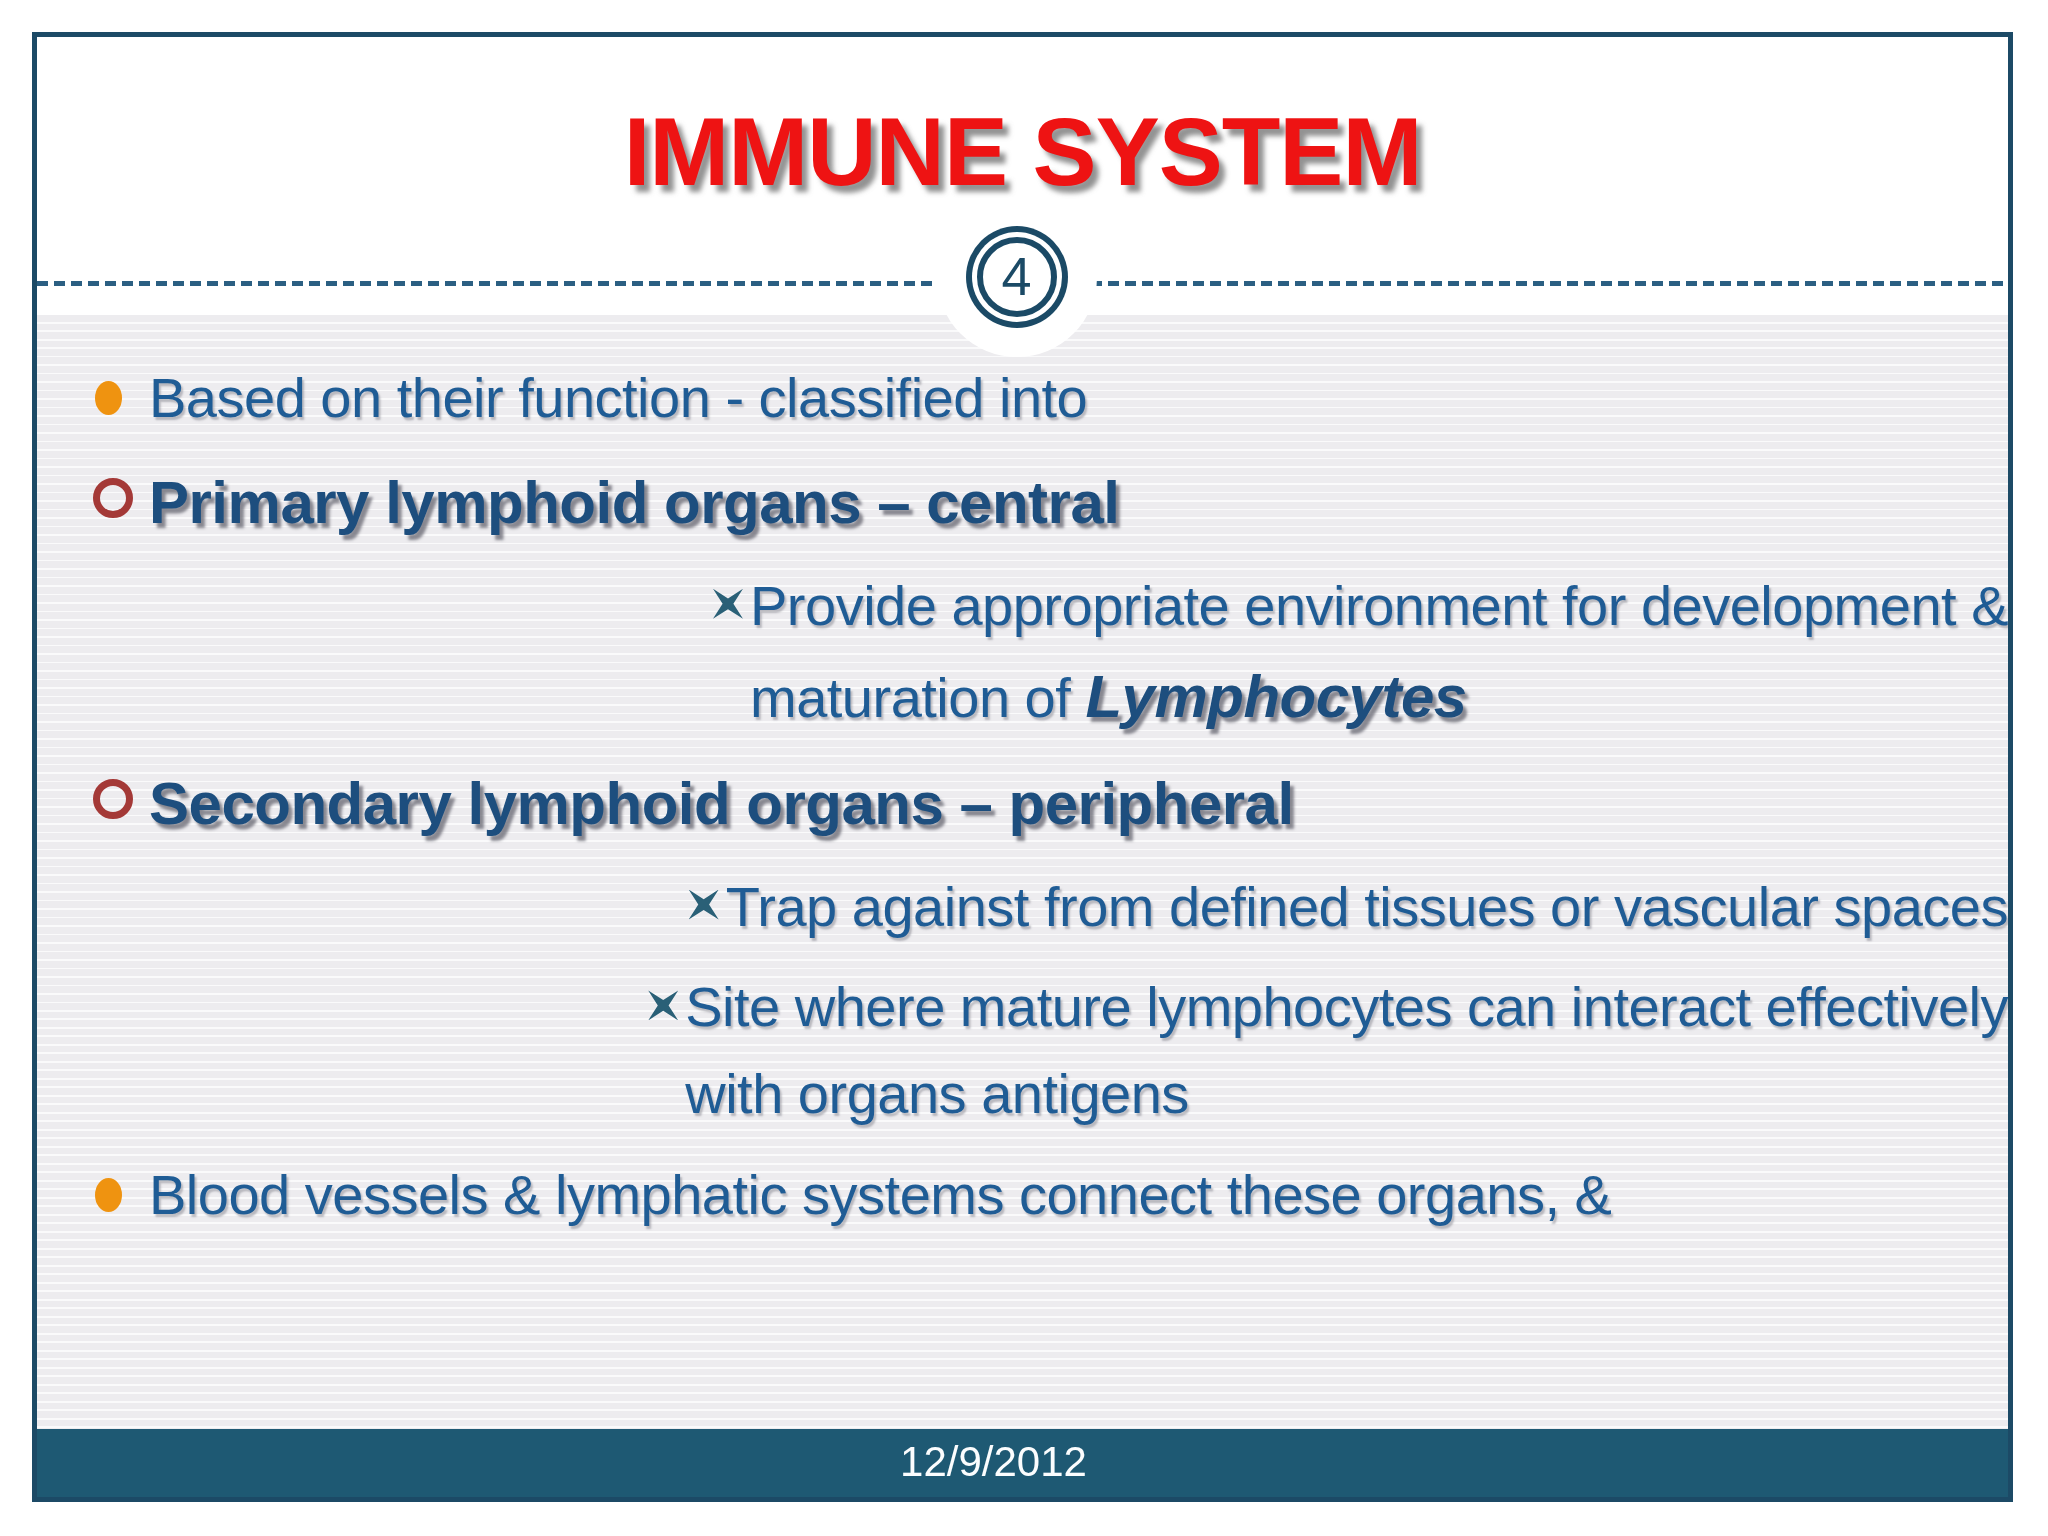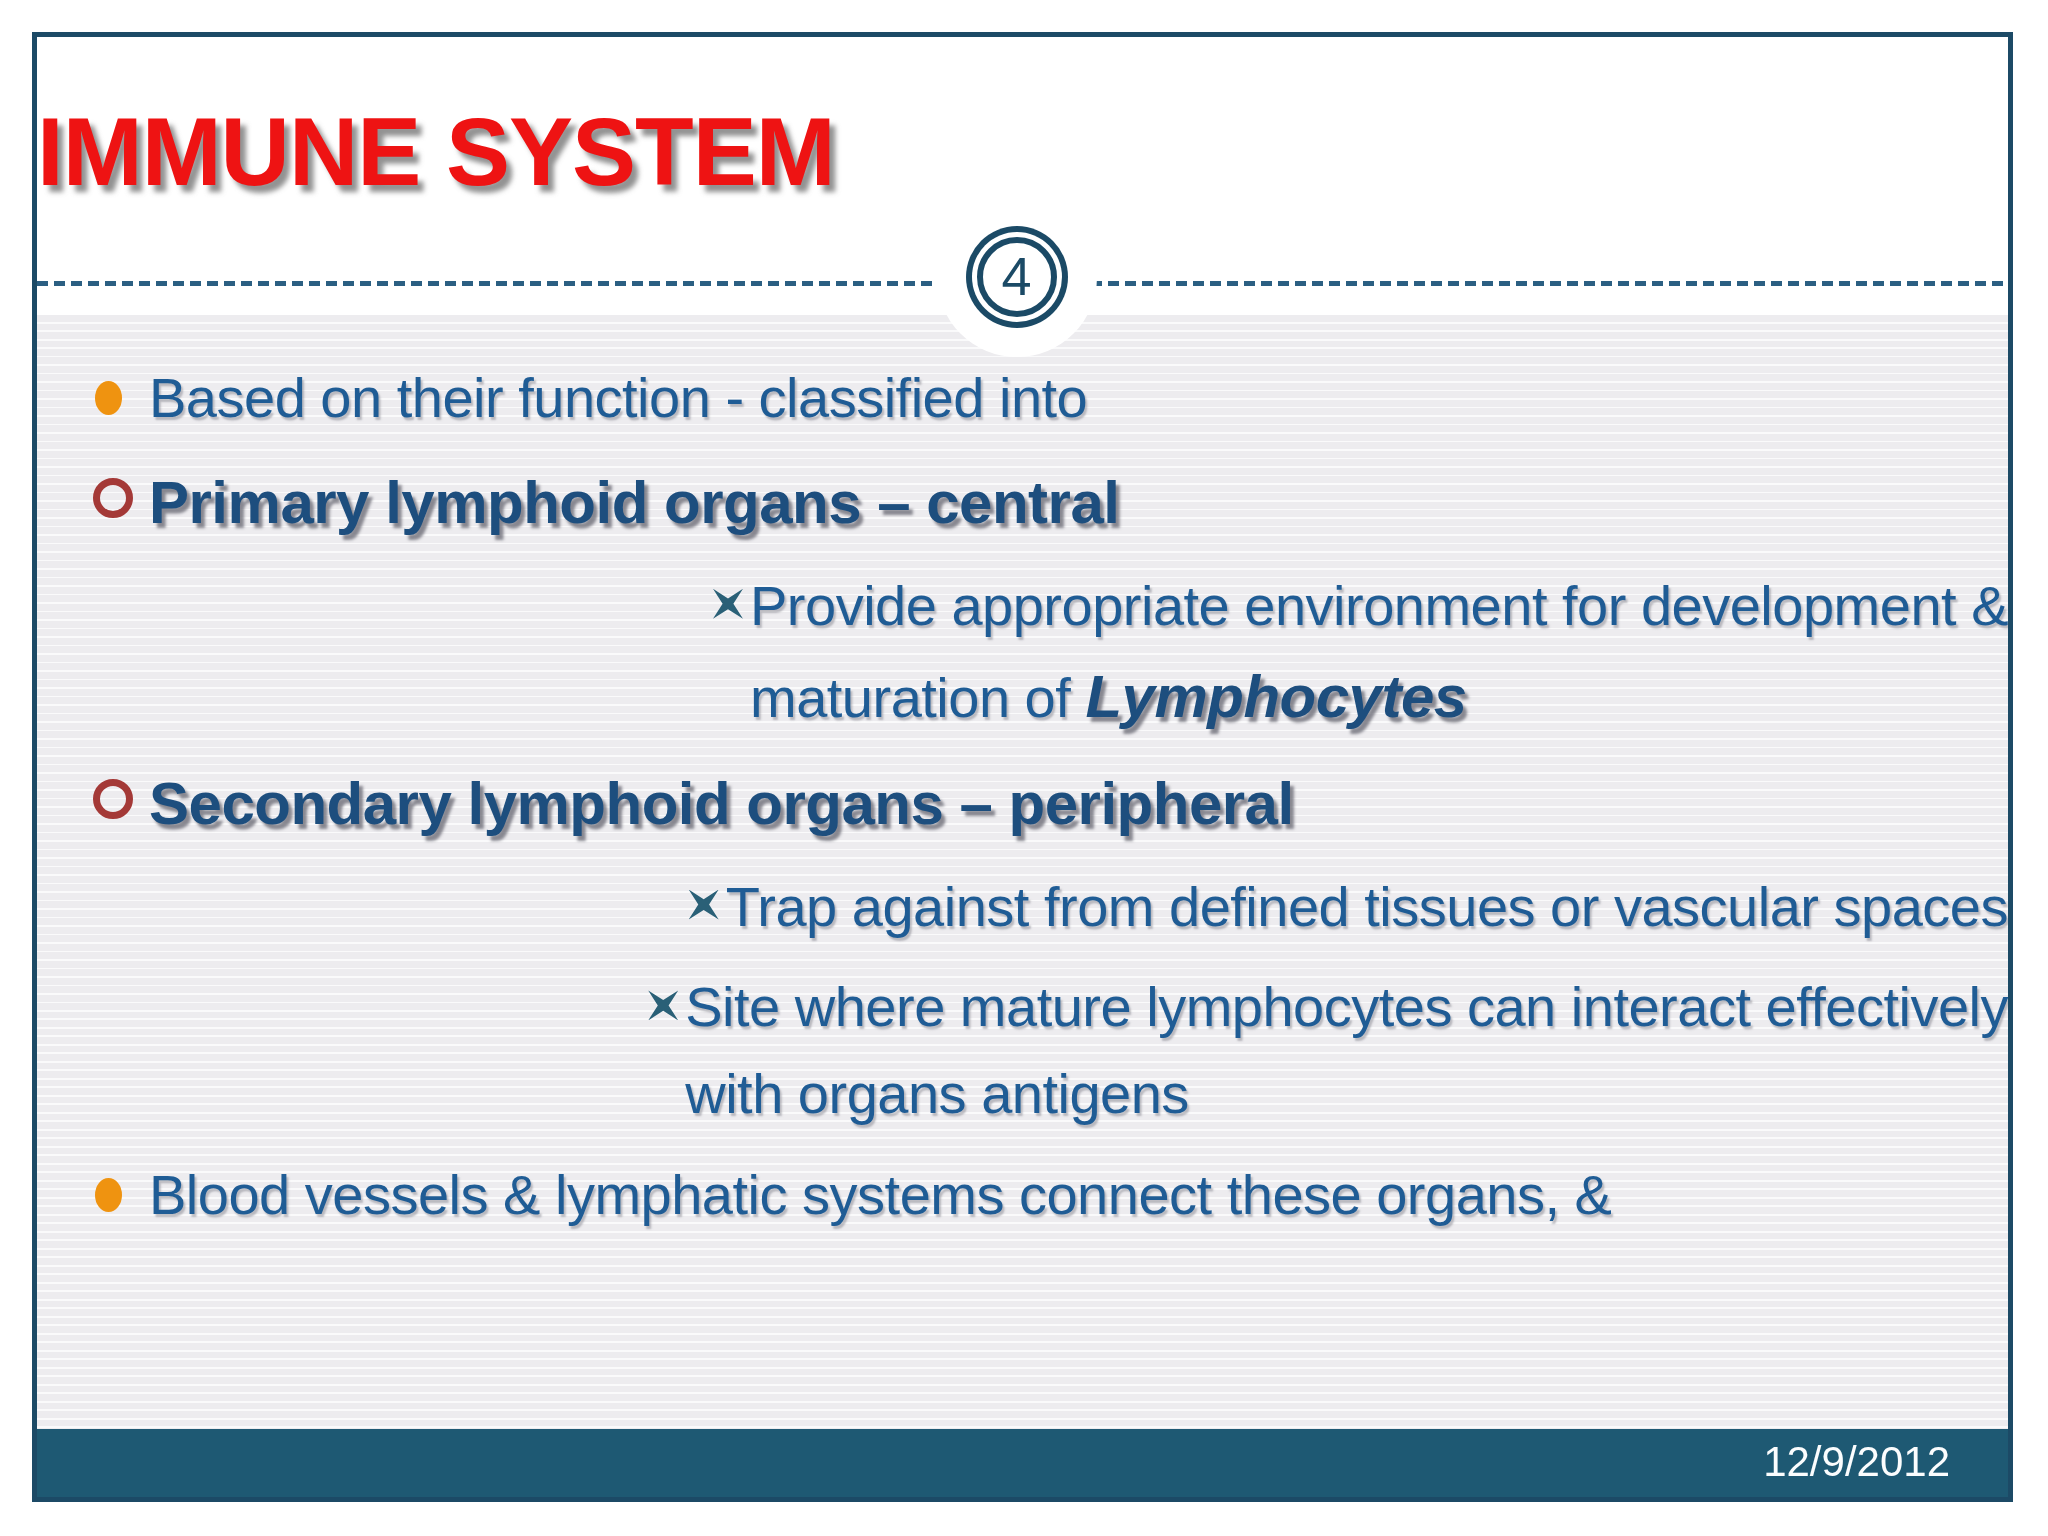--- a/index.html
+++ b/index.html
@@ -10,21 +10,21 @@
     font-family:"Liberation Sans", sans-serif;
   }
   .slide {
     position:absolute; left:32px; top:32px; width:1981px; height:1470px;
     border:5px solid #1c4a66; background:#ffffff;
   }
   
   .title-zone { position:absolute; top:0; left:0; right:0; height:278px; background:#ffffff; }
   .slide-title {
     position:absolute; top:60px; left:0; width:100%;
-    text-align:left; font-size:96px; font-weight:800; letter-spacing:-1px;
+    text-align:center; font-size:96px; font-weight:800; letter-spacing:-1px;
     color:#ee1313; text-shadow:6px 7px 5px rgba(110,110,110,0.75);
   }
   
   .dash-line {
     position:absolute; top:244px; left:0; right:0; height:5px; z-index:1;
     background:repeating-linear-gradient(90deg, #2b5f82 0 11px, transparent 11px 17px);
   }
   .slide-number-badge {
     position:absolute; z-index:2; left:calc(50% - 46px); top:200px;
     width:80px; height:80px; border:6px solid #1b4a66; border-radius:50%;
@@ -56,21 +56,21 @@
   
   .dot-bullet { flex:0 0 auto; width:27px; height:34px; border-radius:50%;
                 background:#ef9310; margin:26px 27px 0 0; }
   .circle-bullet { flex:0 0 auto; width:40px; height:40px; border-radius:50%;
                    border:7px solid #a43937; background:transparent; margin:22px 16px 0 0; }
   .star-bullet { flex:0 0 auto; width:30px; height:30px; background:#2a6077; margin:26px 7px 0 0;
                  clip-path:polygon(0 0,50% 32%,100% 0,68% 50%,100% 100%,50% 68%,0 100%,32% 50%); }
   
   .footer-bar {
     position:absolute; left:0; right:0; bottom:0; height:68px;
-    background:#1e5973; text-align:right; padding-right:58px;
+    background:#1e5973; text-align:center; padding-right:58px;
   }
   .footer-date { color:#fbfdfe; font-size:42px; line-height:66px; letter-spacing:0; }
 </style>
 </head>
 <body>
 
 <div class="page">
   <div class="slide">
 
     <div class="title-zone">

